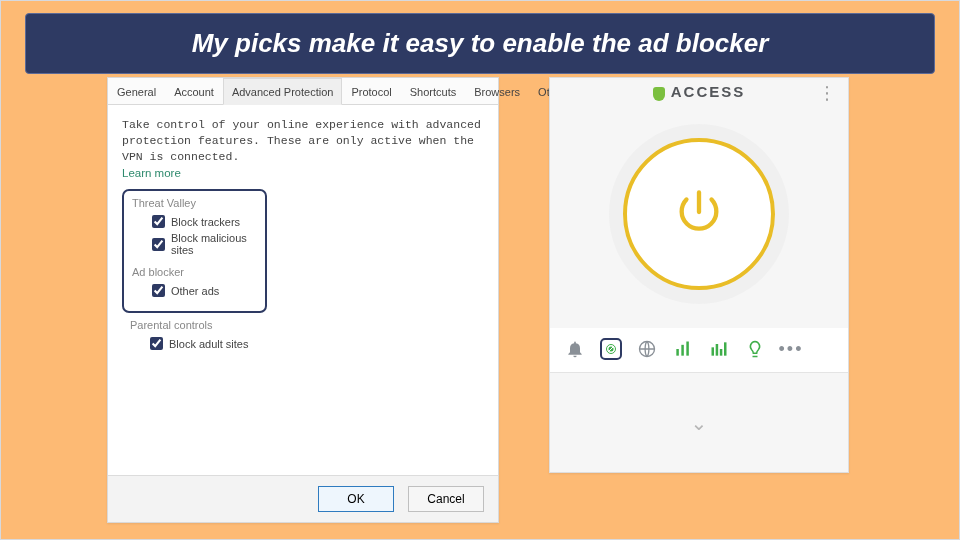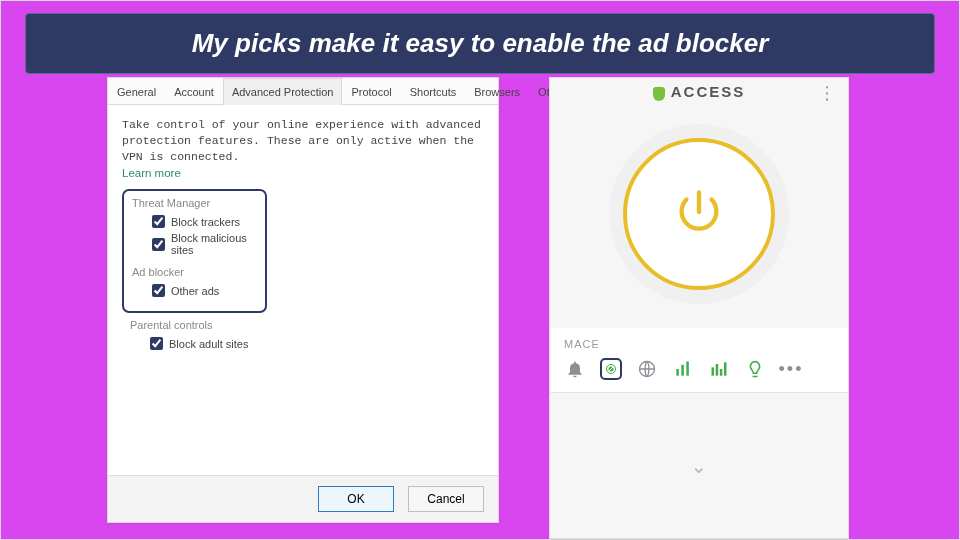--- a/index.html
+++ b/index.html
@@ -1,36 +1,36 @@
 <!DOCTYPE html>
 <html><head>
 <meta charset="utf-8">
 <style>
   * { box-sizing: border-box; margin: 0; padding: 0; }
   body { font-family: -apple-system, "Segoe UI", Arial, sans-serif; background: #fff; width: 960px; height: 540px; overflow: hidden; }
-  .stage { position: relative; width: 960px; height: 540px; border: 1px solid #d7d9dd; background: #d946ef; }
+  .stage { position: relative; width: 960px; height: 540px; border: 1px solid #d7d9dd; background: #fdba74; }
   .banner { position: absolute; top: 12px; left: 24px; right: 24px; background: #2e3a63; color: #fff; font-weight: 600; font-size: 26px; font-style: italic; padding: 14px 22px; border-radius: 4px; border: 1px solid #5c6a97; text-align: center; }
   
   .app-left { position: absolute; top: 76px; left: 106px; width: 392px; height: 446px; background: #fff; border: 1px solid #d9d9d9; box-shadow: 0 1px 2px rgba(0,0,0,0.08); display: flex; flex-direction: column; }
   .tabbar { display: flex; align-items: center; border-bottom: 1px solid #d9d9d9; font-size: 11px; color: #444; background: #fbfbfb; }
   .tabbar .tab { padding: 7px 8px 6px; cursor: pointer; border: 1px solid transparent; margin-bottom: -1px; white-space: nowrap; }
   .tabbar .tab.active { background: #efefef; border-color: #d9d9d9; border-bottom-color: #efefef; }
   .content { flex: 1; padding: 12px 14px; font-size: 11.5px; color: #444; overflow: hidden; }
   .desc { line-height: 1.4; font-family: Liberation Mono, monospace; }
   .learn { color: #2f8a6e; margin-top: 2px; display: inline-block; cursor: pointer; }
   .group-highlight { border: 2px solid #2e3a63; border-radius: 7px; padding: 6px 8px 10px; margin-top: 10px; width: 145px; }
   .group-title { color: #888; font-size: 11px; margin-bottom: 6px; }
   .chk { display: flex; align-items: center; gap: 6px; margin: 4px 0; font-size: 11px; padding-left: 20px; }
   .chk input { accent-color: #2e3a63; }
   .group-plain { padding: 6px 8px 0; width: 220px; }
   .buttonbar { border-top: 1px solid #dcdcdc; background: #f3f3f3; display: flex; justify-content: flex-end; gap: 14px; padding: 10px 14px; }
   .btn { min-width: 76px; padding: 5px 0; font-size: 12px; background: #f6f6f6; border: 1px solid #bfbfbf; cursor: pointer; text-align: center; }
   .btn.primary { border-color: #2f7bbf; background: #eef6fd; }
   
-  .app-right { position: absolute; top: 76px; left: 548px; width: 300px; height: 462px; background: #f6f6f6; border: 1px solid #dedede; box-shadow: 0 1px 2px rgba(0,0,0,0.08); display: flex; flex-direction: column; }
+  .app-right { position: absolute; top: 76px; left: 548px; width: 300px; height: 396px; background: #f6f6f6; border: 1px solid #dedede; box-shadow: 0 1px 2px rgba(0,0,0,0.08); display: flex; flex-direction: column; }
   .pia-top { height: 22px; position: relative; display:flex; justify-content:center; align-items:flex-end; }
   .pia-logo { font-size: 15px; font-weight: 700; color: #53565a; letter-spacing: 2px; display: flex; align-items: center; gap: 6px; }
   .pia-logo .dot { width: 12px; height: 14px; background: #7bbf3f; border-radius: 3px 3px 6px 6px; position: relative; top:2px;}
   .kebab { position: absolute; right: 12px; top: 4px; color: #9a9a9a; font-size: 18px; cursor: pointer; }
   .powerwrap { display: flex; justify-content: center; align-items: center; height: 228px; }
   .power-outer { width: 152px; height: 152px; border-radius: 50%; border: 4px solid #e9bd27; background: #fff; box-shadow: 0 0 0 14px #f0f0f0; display:flex; align-items:center; justify-content:center; cursor:pointer;}
   .power-icon svg { width: 52px; height: 52px; }
   .server-row { background: #fff; border-top: 1px solid #e4e4e4; border-bottom: 1px solid #e4e4e4; padding: 12px 14px; position: relative; cursor: pointer; }
   .server-label { font-size: 11px; color: #9a9a9a; letter-spacing: 1px; }
   .server-name { font-size: 15px; color: #3a3a3a; margin-top: 4px; }
@@ -59,21 +59,21 @@
       <div class="tab">Protocol</div>
       <div class="tab">Shortcuts</div>
       <div class="tab">Browsers</div>
       <div class="tab">Other</div>
     </div>
     <div class="content">
       <div class="desc">Take control of your online experience with advanced protection features. These are only active when the VPN is connected.</div>
       <a class="learn">Learn more</a>
 
       <div class="group-highlight">
-        <div class="group-title">Threat Manager</div>
+        <div class="group-title">Threat Valley</div>
         <label class="chk">
           <input type="checkbox" checked="" style="">
           <span>Block trackers</span>
         </label>
         <label class="chk">
           <input type="checkbox" checked="" style="">
           <span>Block malicious sites</span>
         </label>
         <div class="group-title" style="margin-top:10px">Ad blocker</div>
         <label class="chk">
@@ -108,21 +108,20 @@
       <div class="power-outer">
         <span class="power-icon">
           <svg viewBox="0 0 24 24" fill="none" stroke="#e9bd27" stroke-width="2" stroke-linecap="round">
               <path d="M12 3v9"></path>
               <path d="M6.2 6.2a8 8 0 1 0 11.6 0"></path>
             </svg>
         </span>
       </div>
     </div>
     <div class="mace-row">
-      <div class="mace-title">MACE</div>
       <div class="iconrow">
         <span class="ic">
           <svg viewBox="0 0 24 24" fill="#8a9097">
               <path d="M12 22a2 2 0 0 0 2-2h-4a2 2 0 0 0 2 2zm6-6V11a6 6 0 0 0-5-5.9V4a1 1 0 1 0-2 0v1.1A6 6 0 0 0 6 11v5l-2 2v1h16v-1z"></path>
             </svg>
         </span>
         <span class="ic mace-box mace-green">
           <svg viewBox="0 0 24 24">
               <circle class="outer" cx="12" cy="12" r="9" fill="none" stroke-width="2"></circle>
               <circle cx="12" cy="12" r="5" fill="#3fae4a"></circle>

